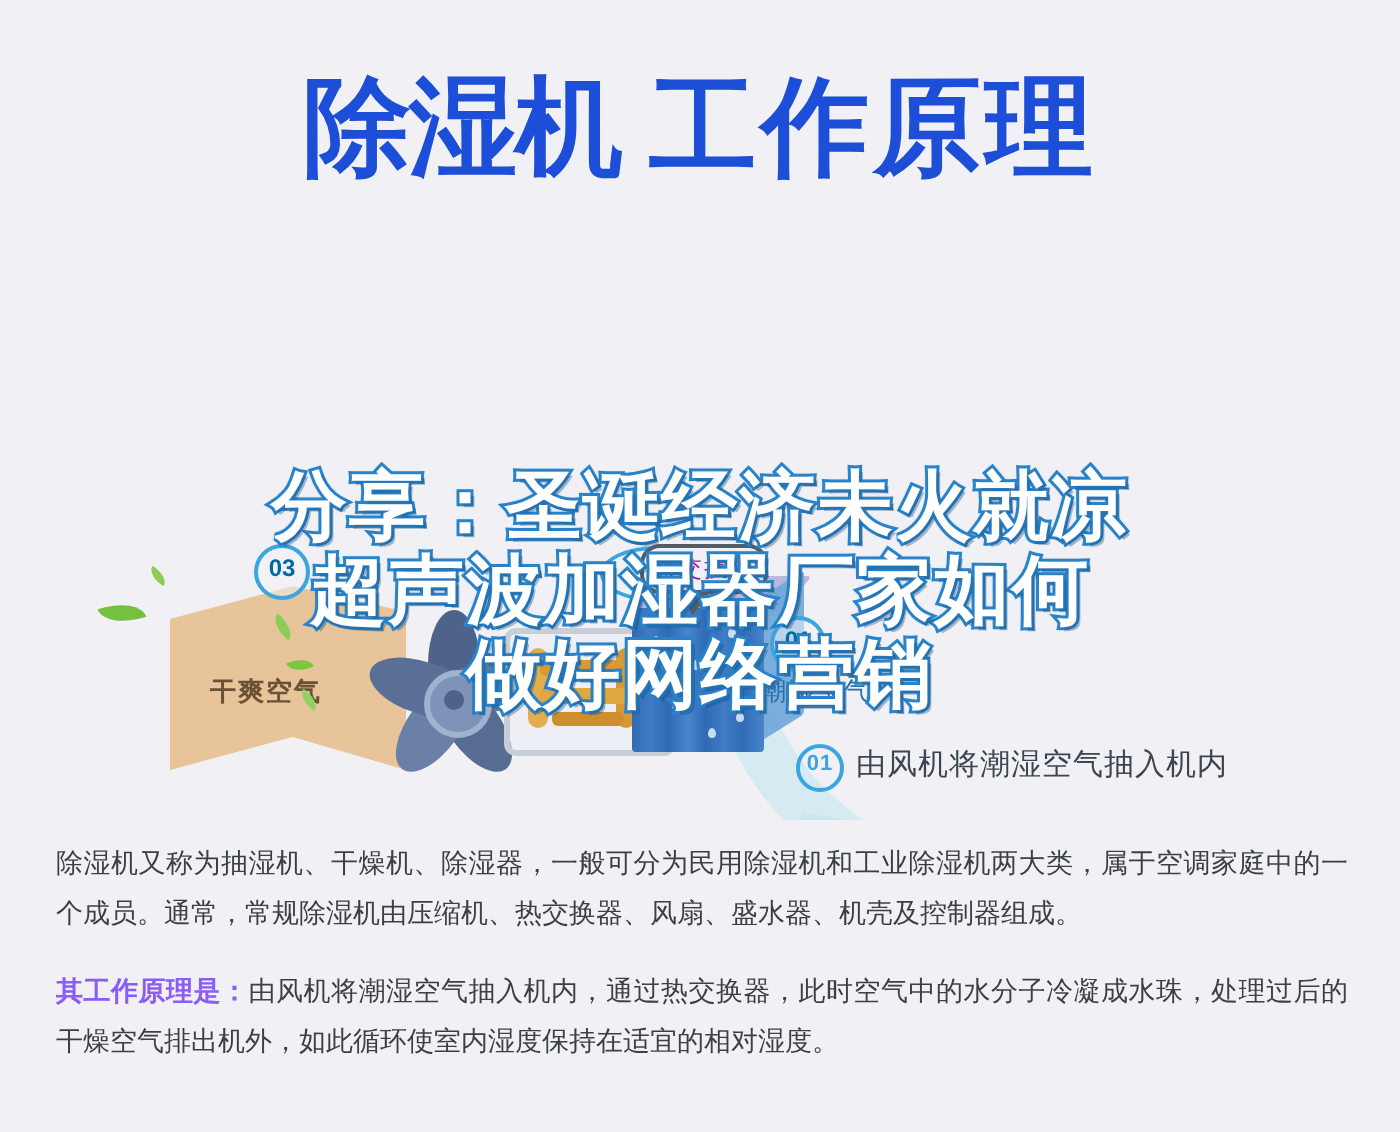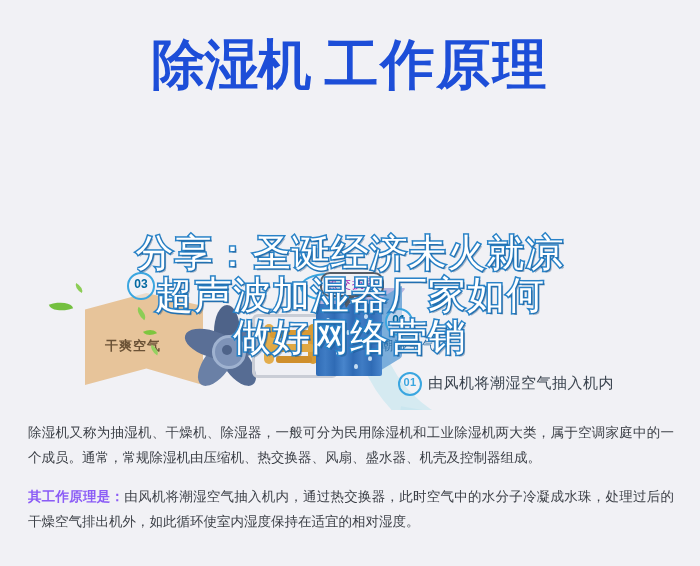--- a/index.html
+++ b/index.html
@@ -158,21 +158,21 @@
     border:2px solid #3aa6e0;color:#3aa6e0;font-size:11px;font-weight:bold;
     line-height:17px;text-align:center;margin-right:6px;vertical-align:2px;
   }
   .step.s1{left:398px;top:247px;}
 
   
   .overlay{
     position:absolute;left:0;top:232px;width:700px;
     text-align:center;
     font-family:"DejaVu Sans","Liberation Sans",sans-serif;
-    font-weight:normal;
+    font-weight:bold;
     font-size:38px;
     line-height:42px;
     color:#ffffff;
     letter-spacing:1px;
     -webkit-text-stroke:3px #2a83c8;
     paint-order:stroke fill;
     text-shadow:
       0 0 2px #2a83c8,
       2px 2px 0 rgba(20,70,120,.35);
     white-space:nowrap;

